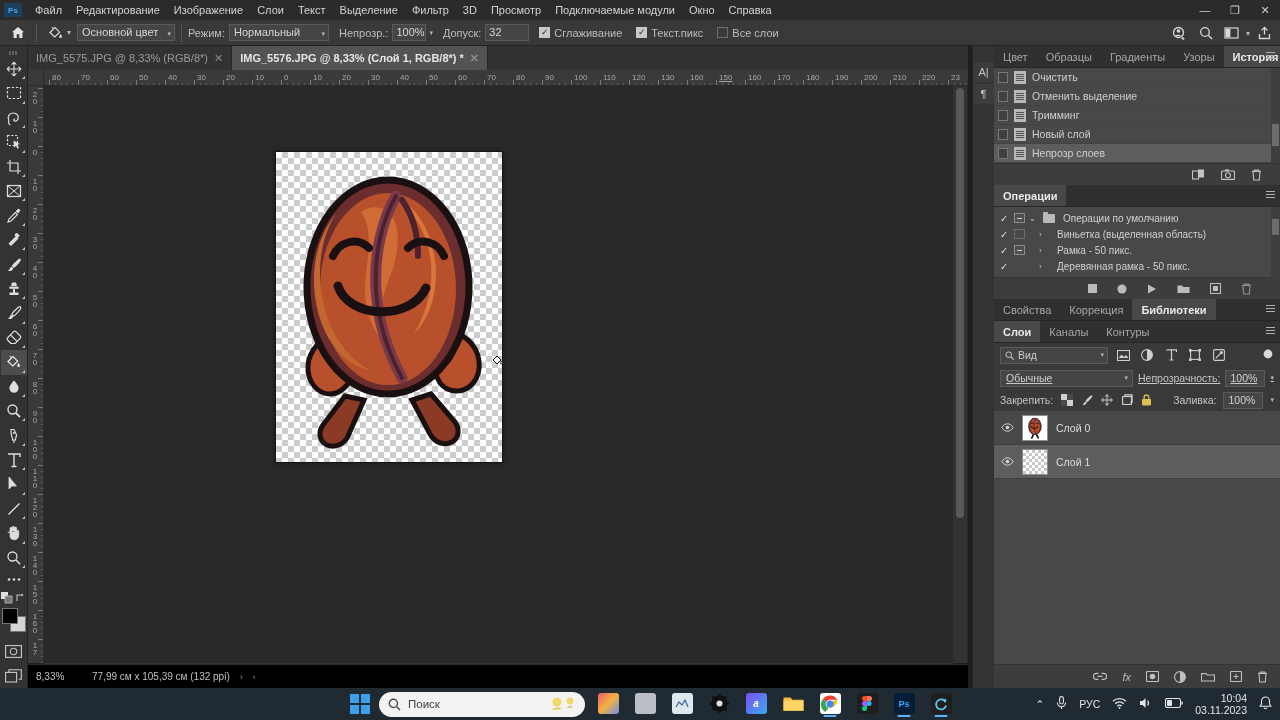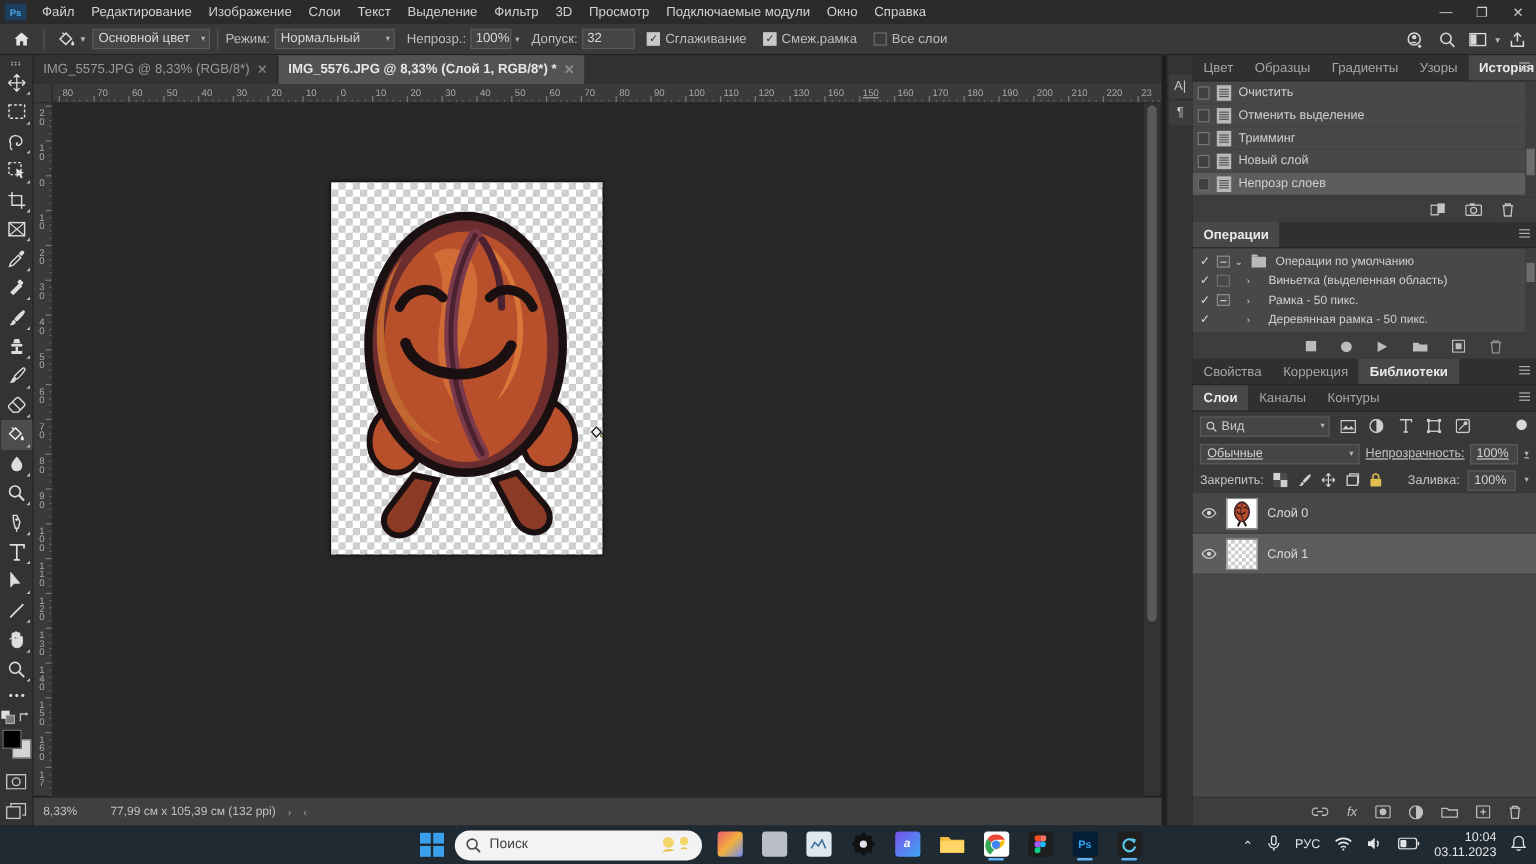--- a/index.html
+++ b/index.html
@@ -129,21 +129,21 @@
 
   
   .vscroll { position: absolute; left: 953px; top: 86px; width: 14px; height: 577px; background: #333; }
   .vscroll .thumb { position: absolute; left: 3px; top: 2px; width: 8px; height: 430px; background: #5a5a5a; border-radius: 4px; }
   .hscroll { position: absolute; left: 44px; top: 663px; width: 909px; height: 14px; background: #333; }
   .hscroll .thumb { position: absolute; left: 418px; top: 3px; width: 350px; height: 8px; background: #5a5a5a; border-radius: 4px; }
 
   
   .statusbar {
     position: absolute; left: 28px; top: 664px; width: 940px; height: 24px;
-    background: #404040; display: flex; align-items: center; font-size: 10px; color: #c0c0c0;
+    background: #000000; display: flex; align-items: center; font-size: 10px; color: #c0c0c0;
     border-top: 1px solid #2b2b2b;
   }
   .statusbar .zoomv { width: 58px; padding-left: 8px; }
   .statusbar .docinfo { margin-left: 6px; }
   .statusbar .arrow { margin-left: 10px; color: #9a9a9a; font-size: 9px; }
 
   
   .right-rail {
     position: absolute; left: 972px; top: 46px; width: 22px; height: 642px;
     background: #333333; border-left: 1px solid #262626; padding-top: 16px;
@@ -310,21 +310,21 @@
     <div class="opt-field" style="width:34px;">100%</div>
     <span style="color:#b5b5b5;font-size:7px;margin-left:3px;">▾</span>
     <span class="opt-label" style="margin-left:10px;">Допуск:</span>
     <div class="opt-field" style="width:44px;">32</div>
     <div class="chk">
       <span class="chkbox on"></span>
       <span class="opt-label">Сглаживание</span>
     </div>
     <div class="chk">
       <span class="chkbox on"></span>
-      <span class="opt-label">Смеж.рамка</span>
+      <span class="opt-label">Текст.пикс</span>
     </div>
     <div class="chk">
       <span class="chkbox"></span>
       <span class="opt-label">Все слои</span>
     </div>
 
     <div style="position:absolute;right:4px;top:2px;display:flex;gap:2px;align-items:center;">
       <div class="opt-icon-btn">
         <svg width="15" height="15" viewBox="0 0 15 15">
             <circle cx="6.5" cy="6.5" r="5" fill="none" stroke="#d8d8d8" stroke-width="1.3"></circle>

